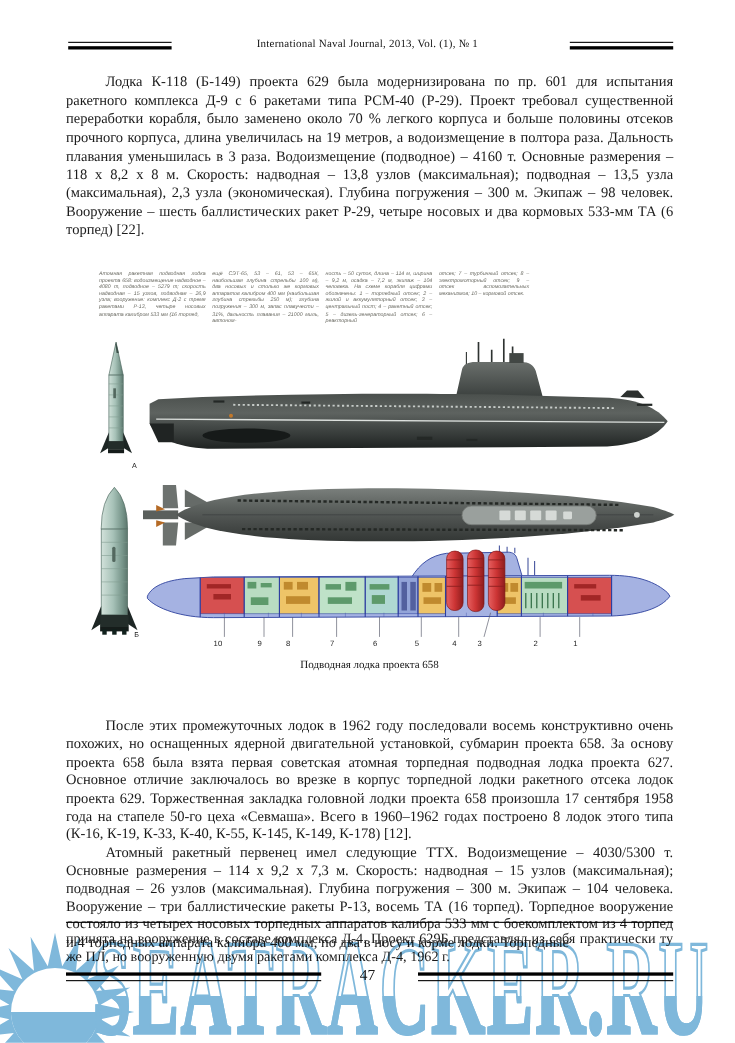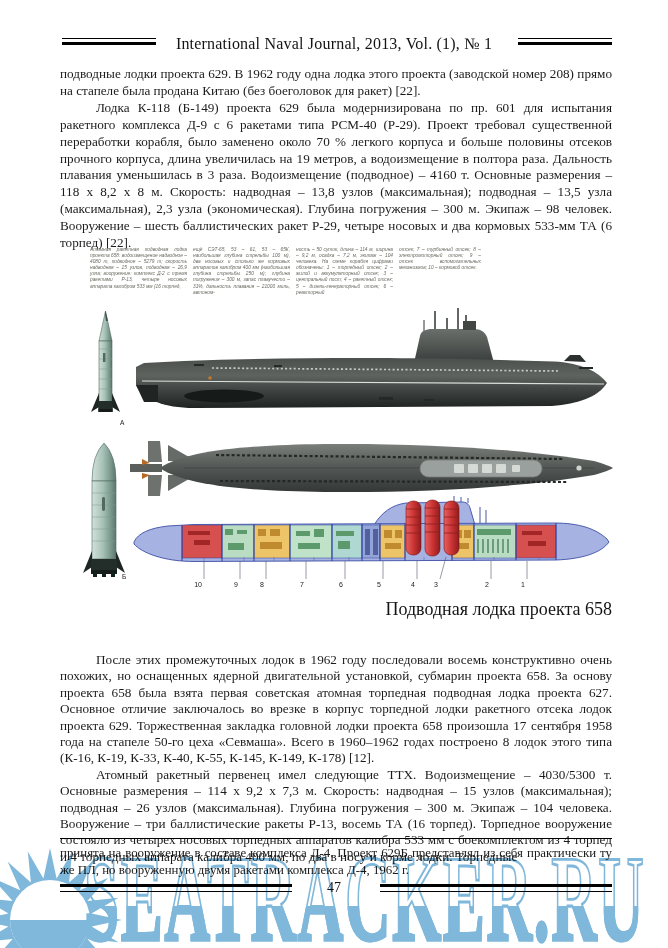--- a/index.html
+++ b/index.html
@@ -3,21 +3,21 @@
 <meta charset="utf-8">
 <style>
   * { margin:0; padding:0; box-sizing:border-box; }
   html,body { width:668px; height:948px; }
   body {
     position:relative; width:668px; height:948px; background:#ffffff;
     font-family:"Liberation Serif", serif; color:#1b1b1b; overflow:hidden;
   }
   
   .hdr-title { position:absolute; top:35px; left:0; right:0; text-align:center;
-    font-size:16px; letter-spacing:.2px; color:#141414; }
+    font-size:10px; letter-spacing:.2px; color:#141414; }
   .dbl-line { position:absolute; height:9px; }
   .dbl-line .thin  { height:0; border-top:1.4px solid #000; margin-top:1px; }
   .dbl-line .thick { height:0; border-top:3.6px solid #000; margin-top:3px; }
   #hline-left  { top:37px; left:62px;  width:94px; }
   #hline-right { top:37px; left:518px; width:94px; }
   
   .textcol { position:absolute; left:60px; width:552px; font-size:13.2px; }
   #block-top    { top:66px;  line-height:16.9px; }
   #block-bottom { top:652px; line-height:16.4px; }
   .para { text-align:justify; text-indent:36px; }
@@ -27,22 +27,22 @@
   .legend-col { position:absolute; top:2px; width:97px; font-family:"Liberation Sans", sans-serif;
     font-style:italic; font-size:4.8px; line-height:6.1px; color:#6a6a62; text-align:justify; }
   #legend-1 { left:30px; } #legend-2 { left:133px; } #legend-3 { left:236px; }
   #legend-4 { left:339px; width:82px; }
   .figsvg { position:absolute; }
   #missile-a { left:24px; top:64px;  width:44px; height:120px; }
   #missile-b { left:18px; top:194px; width:54px; height:142px; }
   #sub-profile { left:64px; top:60px;  width:494px; height:130px; }
   #sub-plan    { left:64px; top:186px; width:494px; height:76px; }
   #sub-cutaway { left:64px; top:250px; width:494px; height:96px; }
-  #fig-caption { position:absolute; left:60px; top:599px; width:552px; text-align:right;
-    font-size:18px; color:#141414; }
+  #fig-caption { position:absolute; left:60px; top:599px; width:552px; text-align:center;
+    font-size:10px; color:#141414; }
   
   #footnote-rule { position:absolute; left:60px; top:838px; width:552px; border-top:1.6px solid #000; }
   #footnote { position:absolute; left:60px; top:845px; width:552px;
     font-size:12.9px; line-height:17px; text-align:justify; }
   
   .ftr-line { position:absolute; height:10px; }
   .ftr-line .thick { height:0; border-top:3.8px solid #000; }
   .ftr-line .thin  { height:0; border-top:1.2px solid #000; margin-top:4px; }
   #fline-left  { top:884px; left:60px;  width:232px; }
   #fline-right { top:884px; left:380px; width:232px; }
@@ -66,21 +66,20 @@
 <div class="dbl-line" id="hline-left">
     <div class="thin"></div>
     <div class="thick"></div>
   </div>
 <div class="dbl-line" id="hline-right">
     <div class="thin"></div>
     <div class="thick"></div>
   </div>
 
 <div class="textcol" id="block-top">
-  <p class="para noindent">подводные лодки проекта 629. В 1962 году одна лодка этого проекта (заводской номер 208) прямо на стапеле была продана Китаю (без боеголовок для ракет) [22].</p>
   <p class="para">Лодка К-118 (Б-149) проекта 629 была модернизирована по пр. 601 для испытания ракетного комплекса Д-9 с 6 ракетами типа РСМ-40 (Р-29). Проект требовал существенной переработки корабля, было заменено около 70 % легкого корпуса и больше половины отсеков прочного корпуса, длина увеличилась на 19 метров, а водоизмещение в полтора раза. Дальность плавания уменьшилась в 3 раза. Водоизмещение (подводное) – 4160 т. Основные размерения – 118 х 8,2 х 8 м. Скорость: надводная – 13,8 узлов (максимальная); подводная – 13,5 узла (максимальная), 2,3 узла (экономическая). Глубина погружения – 300 м. Экипаж – 98 человек. Вооружение – шесть баллистических ракет Р-29, четыре носовых и два кормовых 533-мм ТА (6 торпед) [22].</p>
 </div>
 
 <div id="figure">
   <div class="legend-col" id="legend-1">Атомная ракетная подводная лодка проекта 658: водоизмещение надводное – 4080 т, подводное – 5279 т; скорость надводная – 15 узлов, подводная – 26,9 узла; вооружение: комплекс Д-2 с тремя ракетами Р-13, четыре носовых аппарата калибром 533 мм (16 торпед,</div>
   <div class="legend-col" id="legend-2">ещё СЭТ-65, 53 – 61, 53 – 65К, наибольшая глубина стрельбы 100 м), два носовых и столько же кормовых аппаратов калибром 400 мм (наибольшая глубина стрельбы 250 м); глубина погружения – 300 м, запас плавучести – 31%, дальность плавания – 21000 миль, автоном-</div>
   <div class="legend-col" id="legend-3">ность – 50 суток, длина – 114 м, ширина – 9,2 м, осадка – 7,2 м, экипаж – 104 человека. На схеме корабля цифрами обозначены: 1 – торпедный отсек; 2 – жилой и аккумуляторный отсек; 3 – центральный пост; 4 – ракетный отсек; 5 – дизель-генераторный отсек; 6 – реакторный</div>
   <div class="legend-col" id="legend-4">отсек; 7 – турбинный отсек; 8 – электромоторный отсек; 9 – отсек вспомогательных механизмов; 10 – кормовой отсек.</div>
 
   <svg class="figsvg" id="missile-a" viewBox="0 0 44 120">

